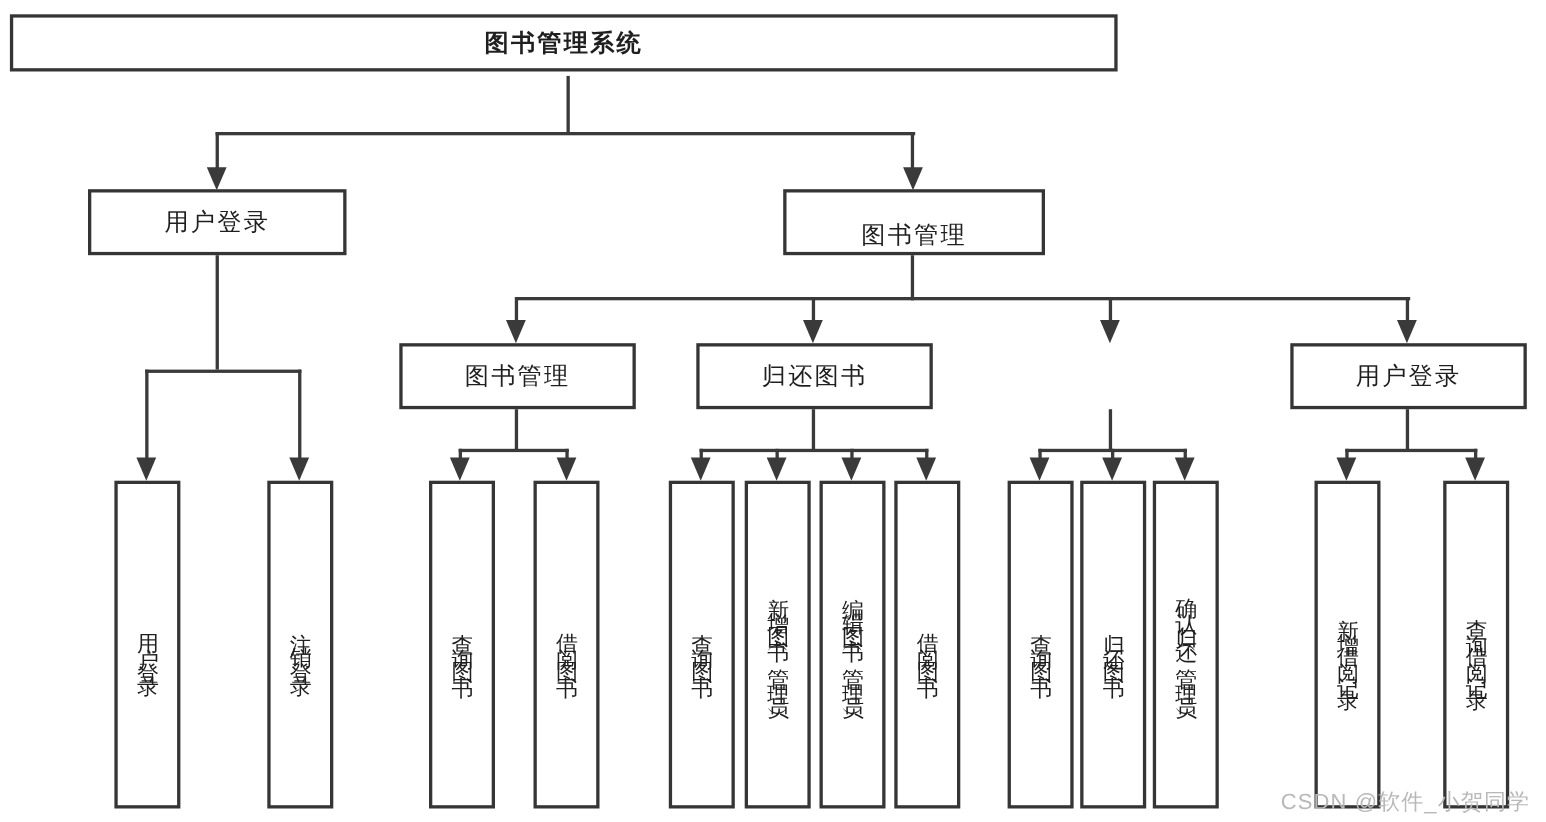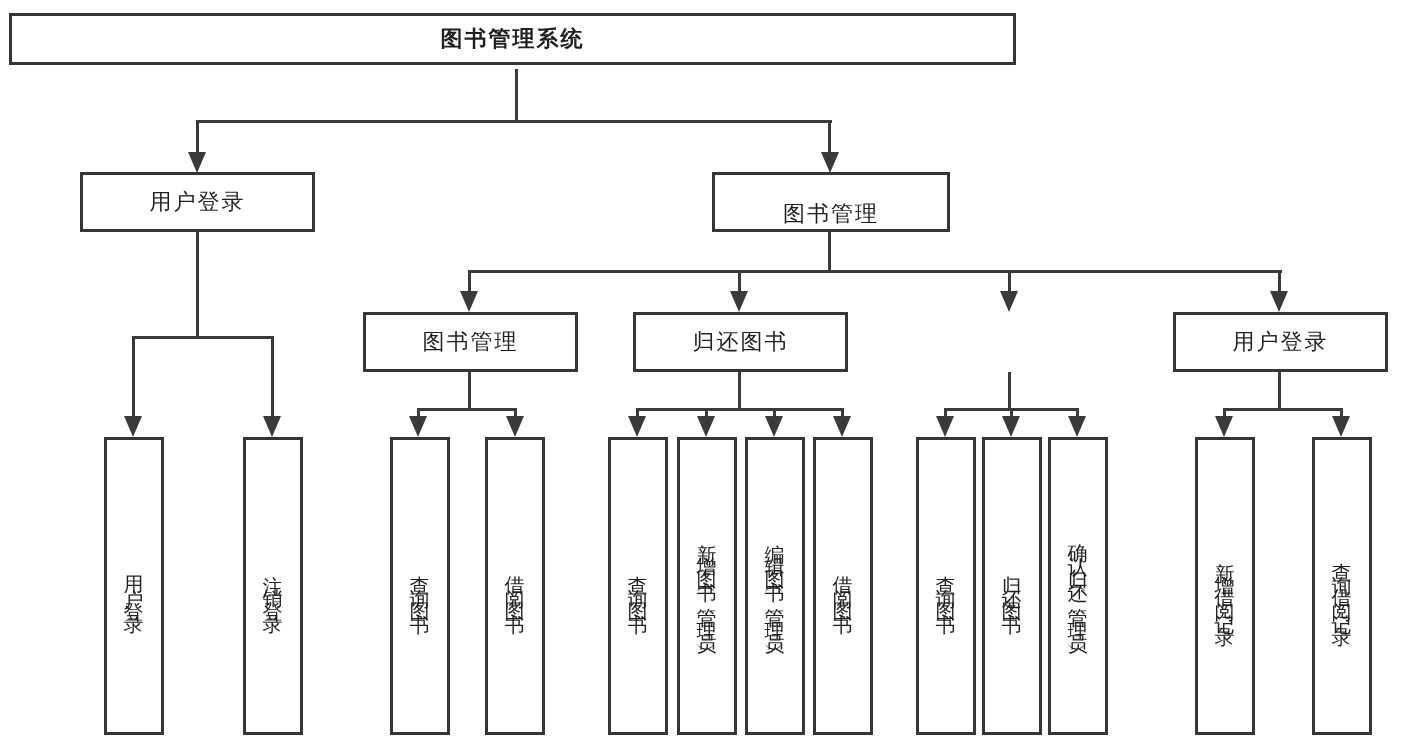--- a/index.html
+++ b/index.html
@@ -175,14 +175,15 @@
     <span>确认归还（管理员）</span>
   </div>
 
   <div class="node leaf" style="left:1195px">
     <span>新增借阅记录</span>
   </div>
   <div class="node leaf" style="left:1312px">
     <span>查询借阅记录</span>
   </div>
 
+  <div class="watermark">CSDN @软件_小贺同学</div>
 
 </div>
 
 </body></html>

